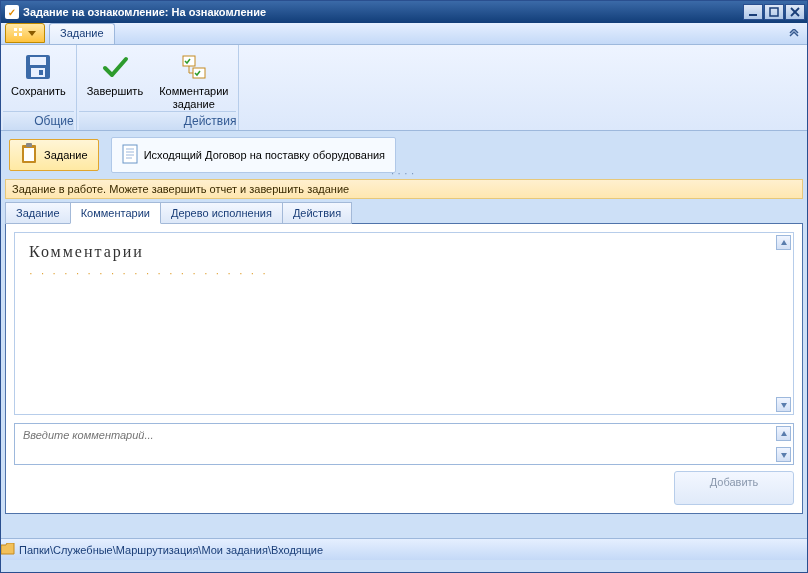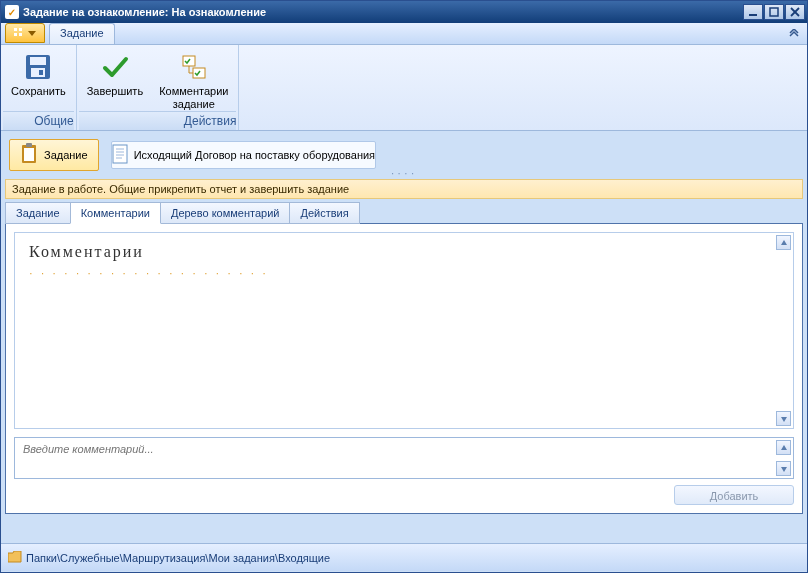--- a/index.html
+++ b/index.html
@@ -117,23 +117,23 @@
   .obj-btn {
     height:32px;
     display:flex;align-items:center;
     padding:0 10px;
     background:linear-gradient(to bottom,#fff5d6,#ffe9a3);
     border:1px solid #e0a52e;
     border-radius:2px;
   }
   .obj-btn .icon{margin-right:6px}
   .doc-link {
-    height:28px;
+    height:36px;
     display:flex;align-items:center;
-    padding:0 0;
+    padding:0 10px;
     background:#f6faff;
     border:1px solid #b0c8e8;
     border-radius:2px;
   }
   .doc-link .icon{margin-right:6px}
   .obj-dots {
     position:absolute;bottom:0;left:50%;transform:translateX(-50%);
     letter-spacing:3px;color:#7a95be;
   }
 
@@ -215,37 +215,37 @@
   .comment-input {
     width:100%;height:100%;
     border:none;outline:none;resize:none;
     font-family:Tahoma, Verdana, sans-serif;
     font-size:11px;
     font-style:italic;
     color:#555;
   }
   .add-row { display:flex;justify-content:flex-end;margin-top:6px;}
   .add-btn {
-    width:120px;height:20px;
+    width:120px;height:34px;
     border:1px solid #b7cdea;
     background:linear-gradient(to bottom,#f3f7ff,#e0eaf9);
     color:#8a98ad;
     border-radius:3px;
     text-align:center;
     line-height:20px;
   }
 
   
   .footer {
-    position:absolute;left:1px;right:1px;bottom:2px;
-    height:28px;
+    position:absolute;left:1px;right:1px;bottom:13px;
+    height:22px;
     background:linear-gradient(to bottom,#e5efff,#c4d9f7);
     border-top:1px solid #9db8dc;
     display:flex;align-items:center;
-    padding:0 7px;
+    padding:0 0;
     color:#1a3e78;
   }
   .footer .icon{margin-right:4px}
 </style>
 </head>
 <body>
 
 <div class="titlebar">
   <span class="app-icon">✓</span>
   <span class="title-text">Задание на ознакомление: На ознакомление</span>
@@ -357,27 +357,27 @@
           <line x1="4" y1="11" x2="12" y2="11" stroke="#9db8dc"></line>
           <line x1="4" y1="14" x2="10" y2="14" stroke="#9db8dc"></line>
         </svg>
     </span>
     <span>Исходящий Договор на поставку оборудования</span>
   </div>
   <div class="obj-dots">····</div>
 </div>
 
 <div class="status-strip">
-  <span>Задание в работе. Общие прикрепить отчет и завершить задание</span>
+  <span>Задание в работе. Можете завершить отчет и завершить задание</span>
 </div>
 
 <div class="inner-tabs">
   <div class="inner-tab"><span>Задание</span></div>
   <div class="inner-tab active"><span>Комментарии</span></div>
-  <div class="inner-tab"><span>Дерево комментарий</span></div>
+  <div class="inner-tab"><span>Дерево исполнения</span></div>
   <div class="inner-tab"><span>Действия</span></div>
 </div>
 
 <div class="content-frame">
   <div class="comment-view">
     <div class="comment-title">Комментарии</div>
     <div class="comment-dots">·····················</div>
     <div class="scroll-up">
         <svg width="8" height="8">
           <polygon points="4,1 7,6 1,6" fill="#5a7dad"></polygon>

